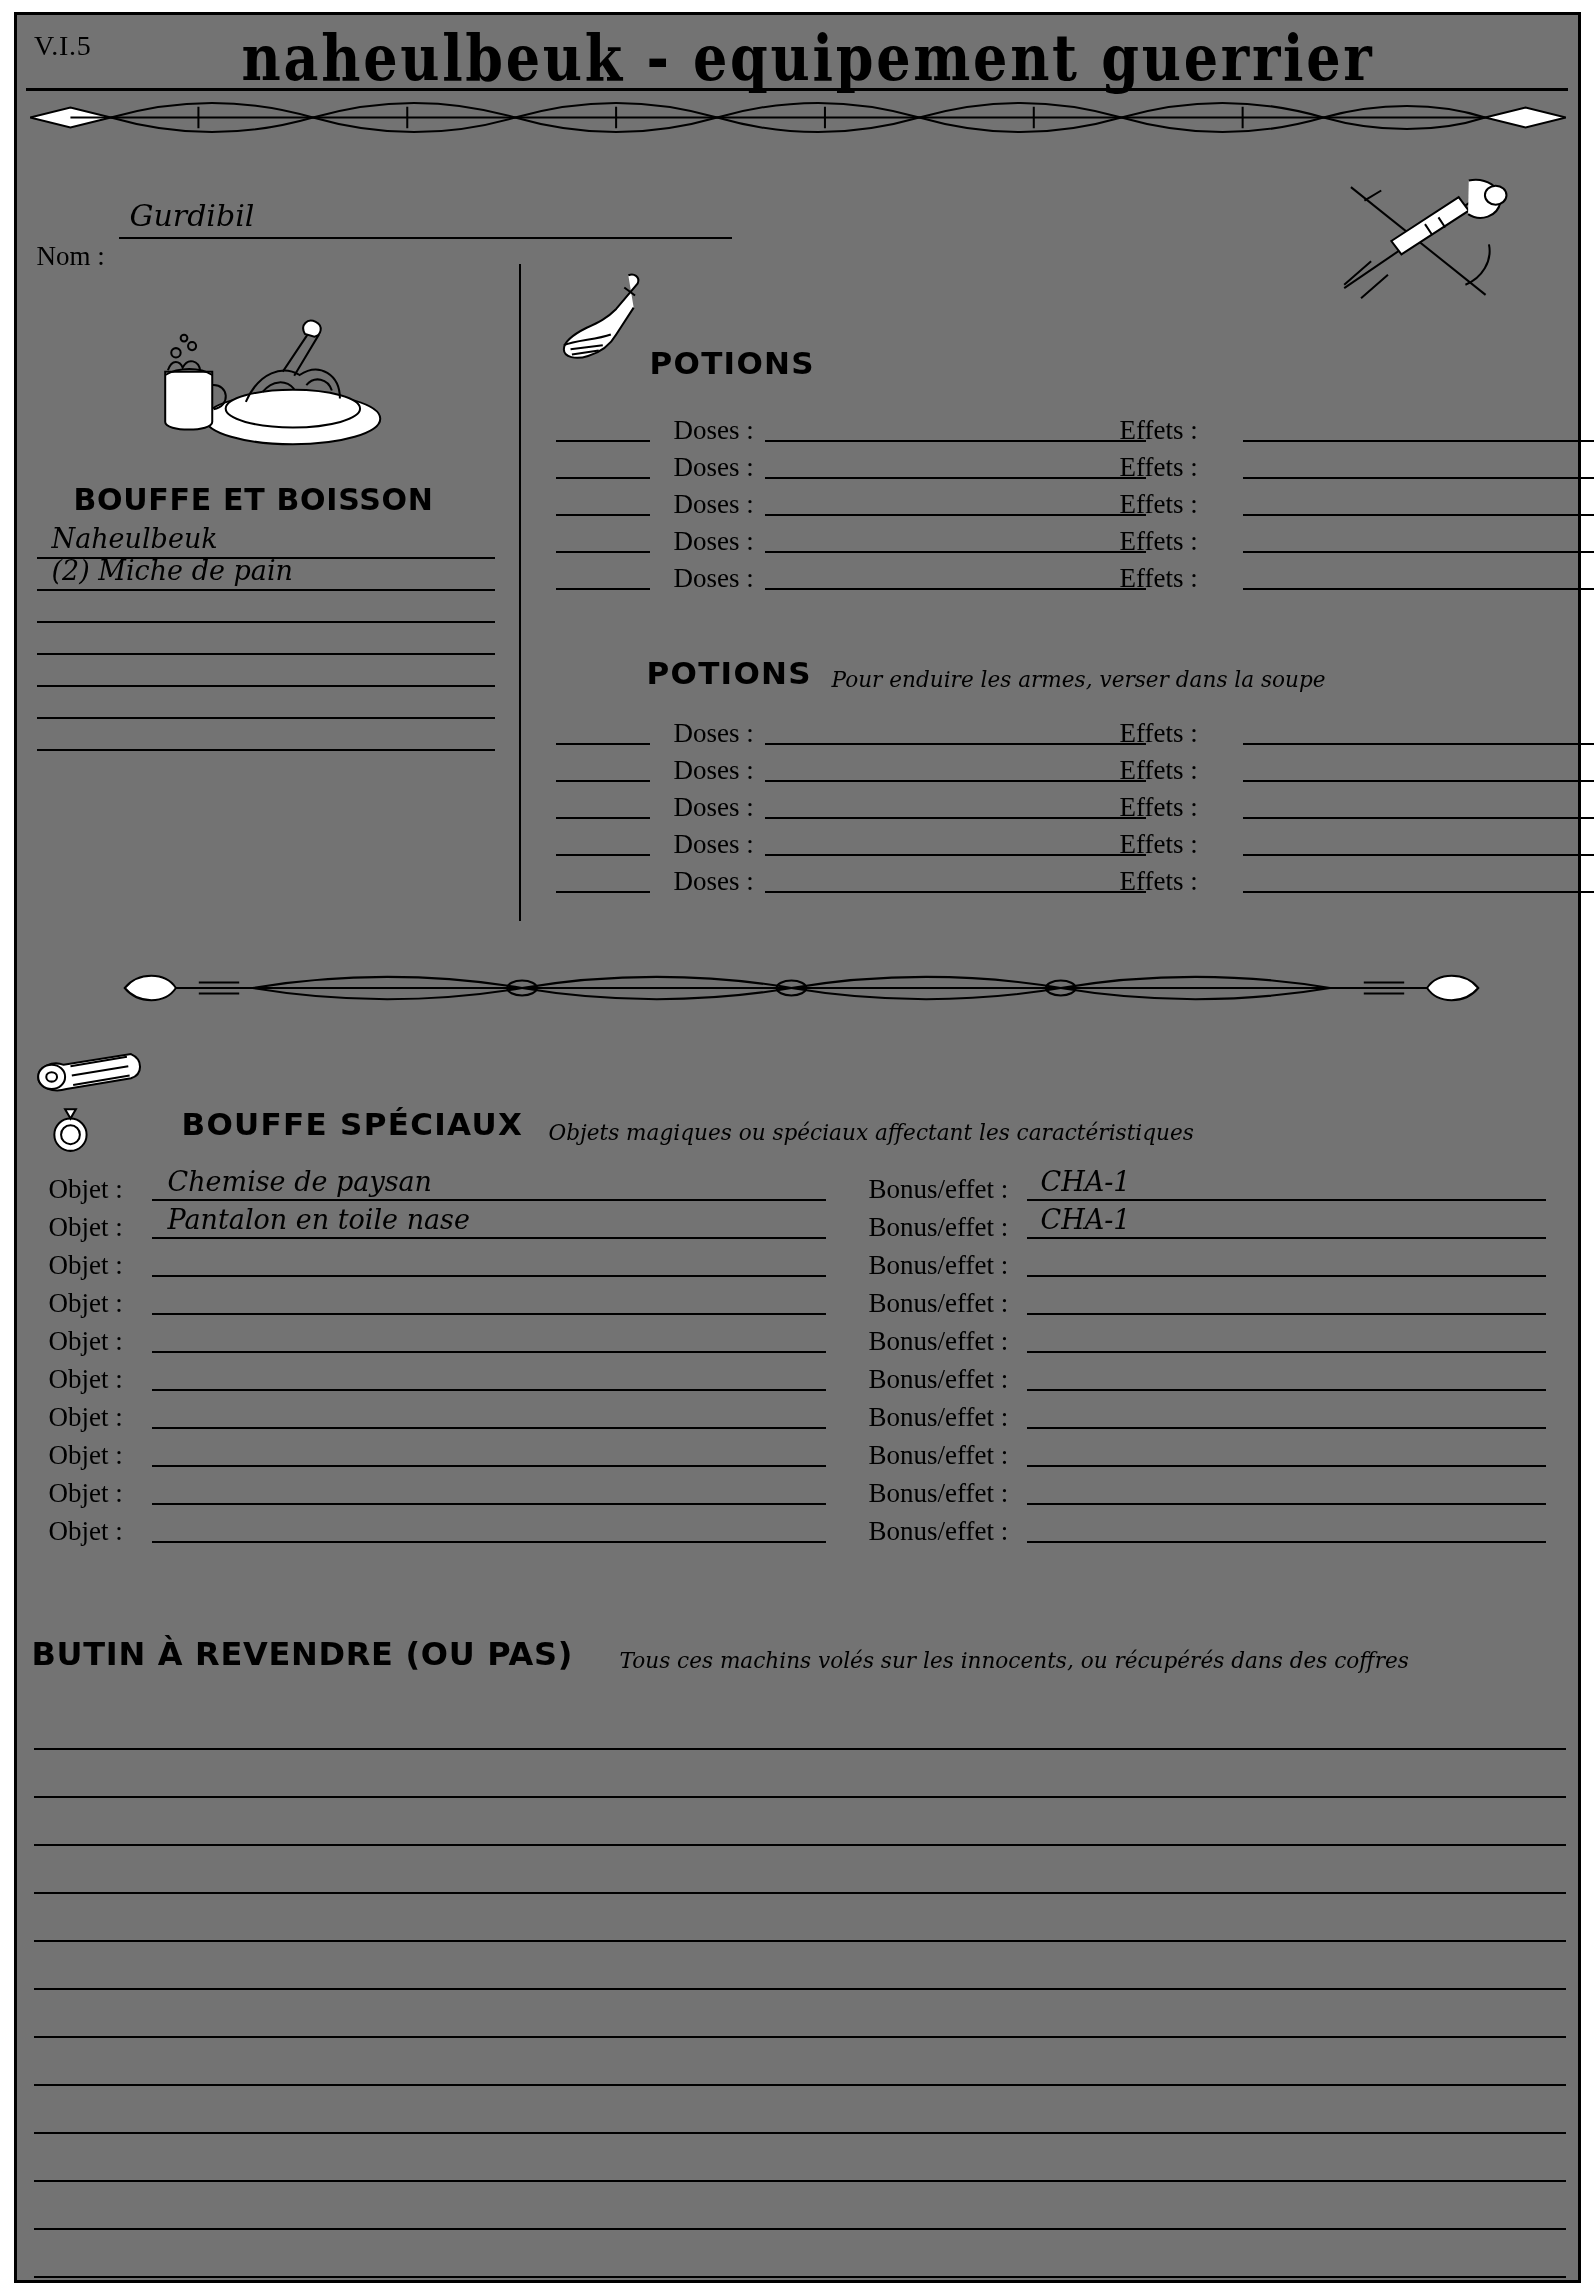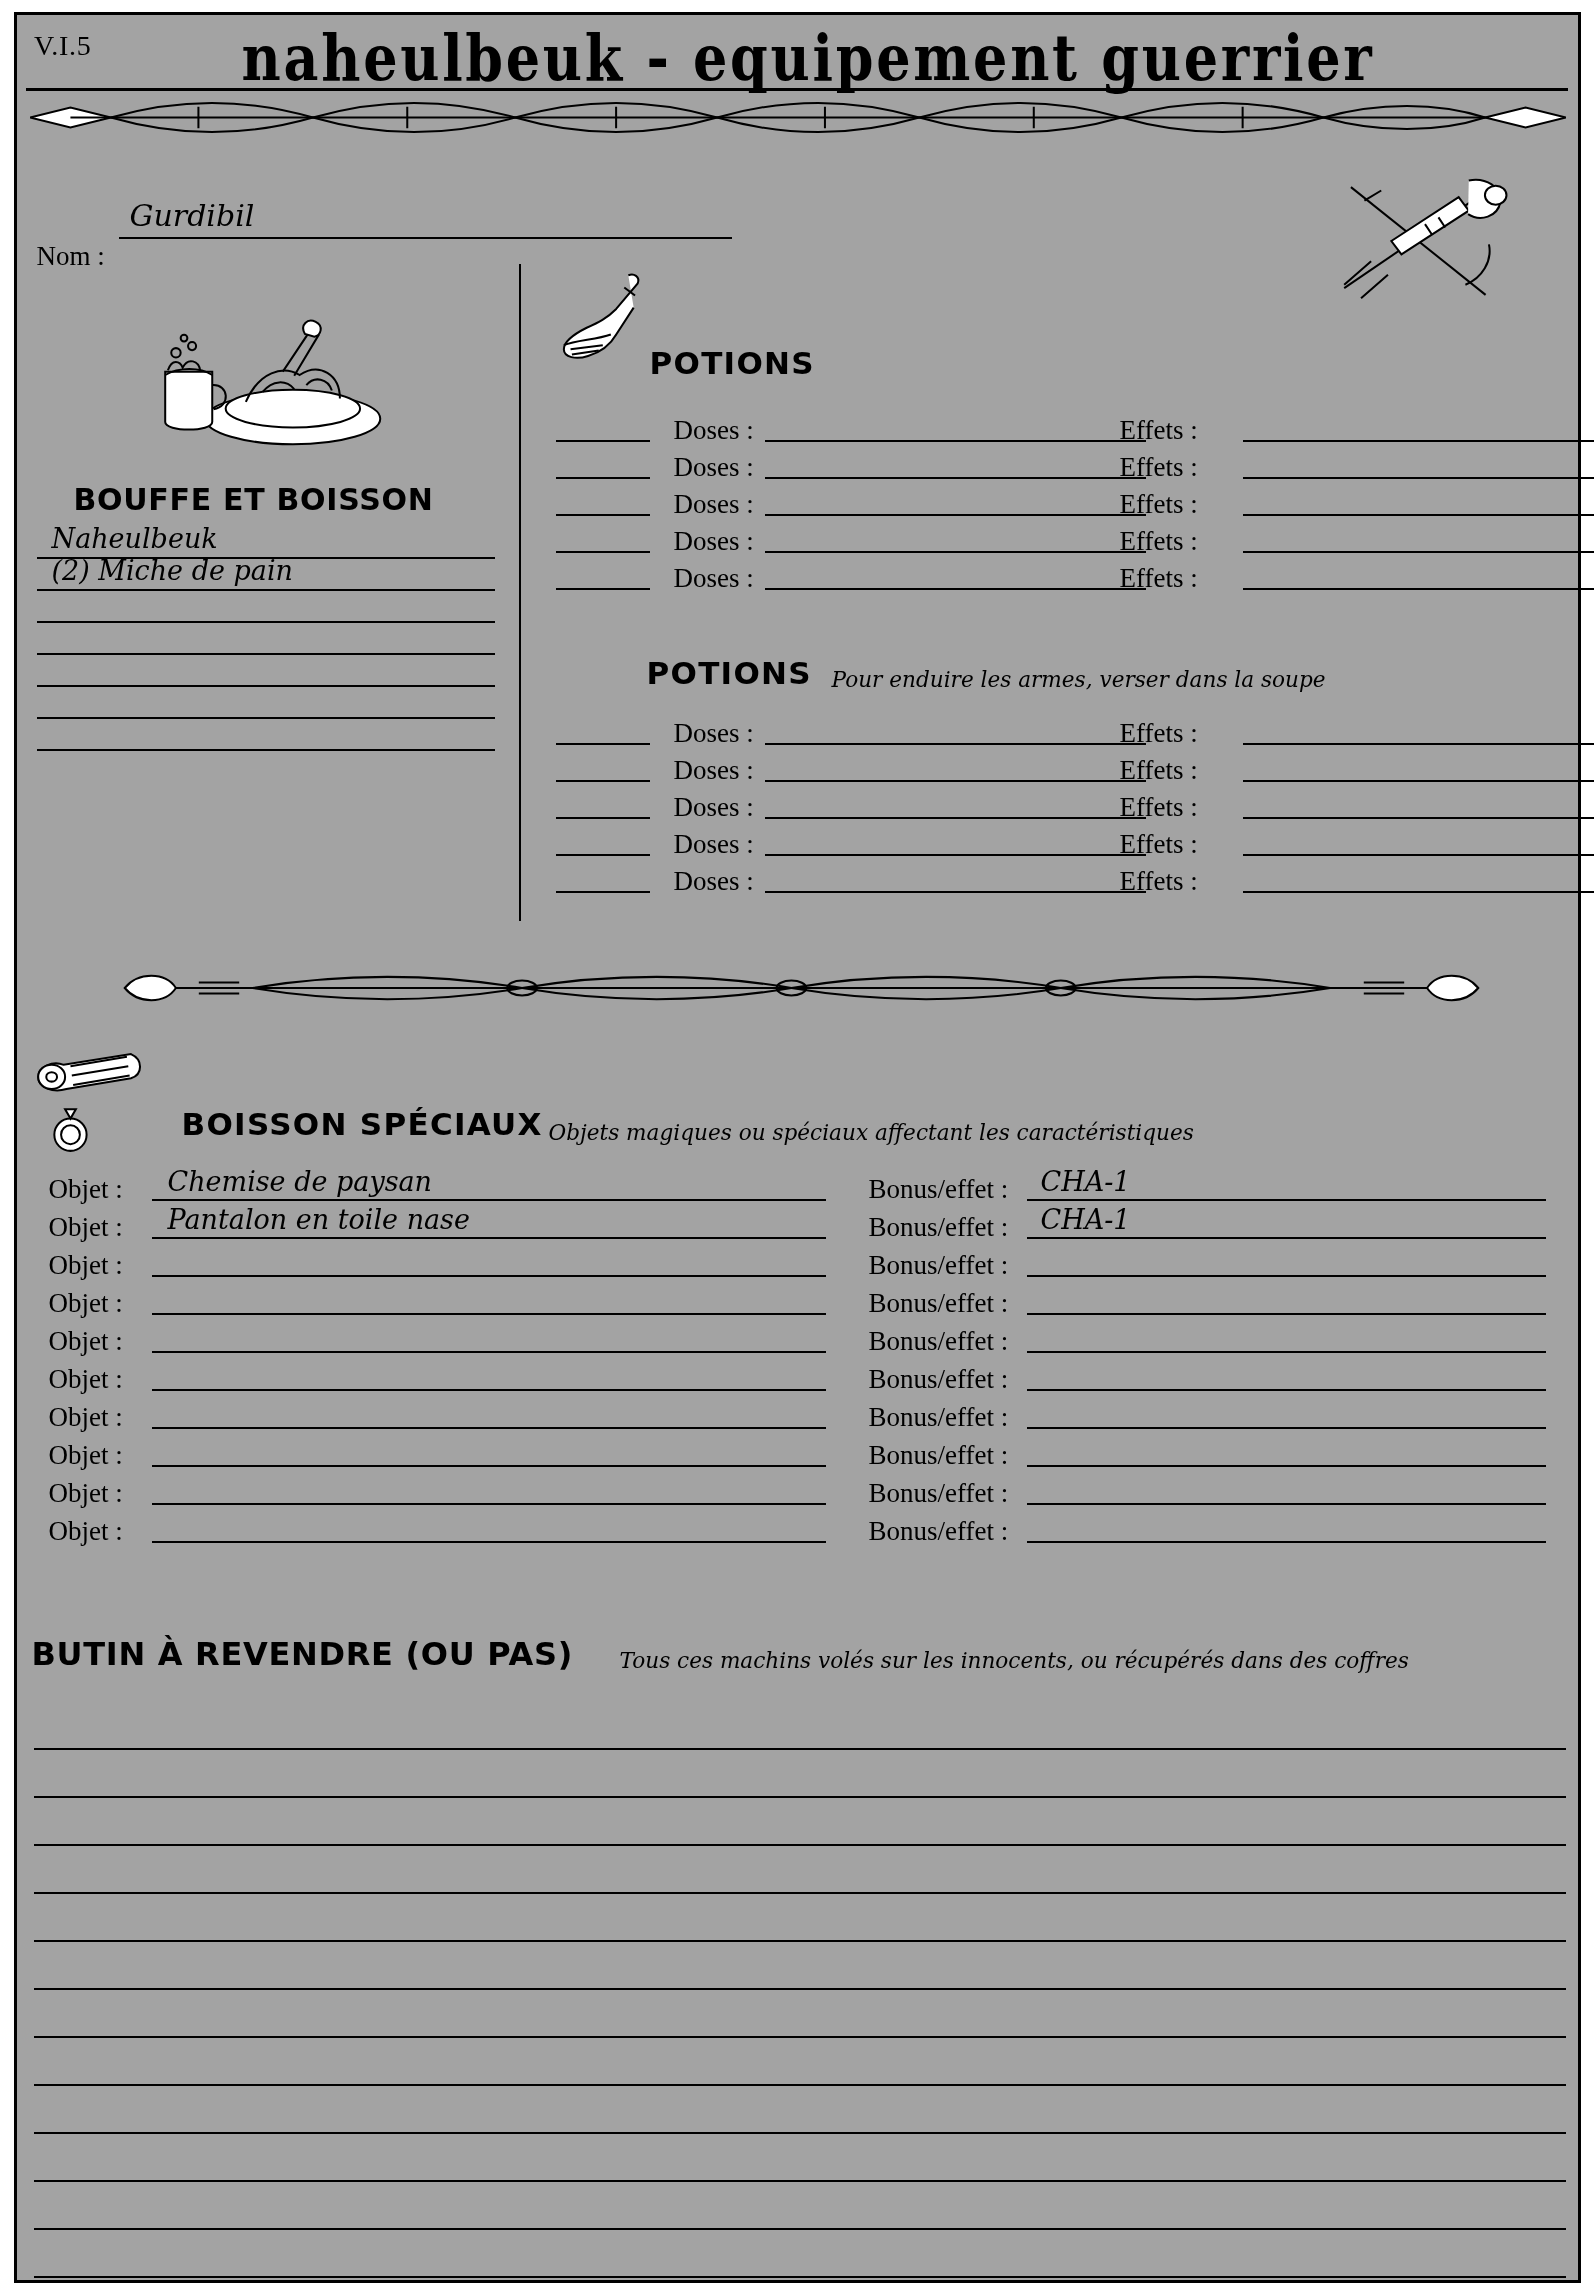--- a/index.html
+++ b/index.html
@@ -10,21 +10,21 @@
     font-family: "Liberation Serif", serif;
     color: #000;
     position: relative;
     overflow: hidden;
   }
   .sheet {
     position: absolute;
     left: 13.5px; top: 12px;
     width: 1567px; height: 2271px;
     border: 3.4px solid #000;
-    background: #a3a3a3;
+    background: #737373;
   }
   
   .version {
     position: absolute;
     left: 17.5px; top: 15px;
     font-family: "Liberation Serif", serif;
     font-size: 28px;
     letter-spacing: 0.7px;
   }
   .title {
@@ -350,21 +350,21 @@
       <path d="M12 46 C 12 30, 34 22, 50 28 L150 12 C 168 20, 168 42, 150 48 L54 64 C 34 70, 12 62, 12 46 Z" fill="#fff"></path>
       <ellipse cx="32" cy="46" rx="20" ry="18" fill="#fff"></ellipse>
       <ellipse cx="32" cy="46" rx="8" ry="7"></ellipse>
       <path d="M60 30 L144 16 M62 44 L146 30 M64 58 L148 44"></path>
       <circle cx="60" cy="132" r="24" fill="#fff"></circle>
       <circle cx="60" cy="132" r="14"></circle>
       <path d="M60 108 L52 94 L68 94 Z" fill="#fff"></path>
     </g>
   </svg>
 
-  <div class="sect-head obj-head">BOISSON SPÉCIAUX</div>
+  <div class="sect-head obj-head">BOUFFE SPÉCIAUX</div>
   <div class="sect-sub obj-sub">Objets magiques ou spéciaux affectant les caractéristiques</div>
 
   <div class="obj-block">
     <div class="obj-row">
       <span class="olab">Objet :</span>
       <span class="oline"></span>
       <span class="oval">Chemise de paysan</span>
       <span class="blab">Bonus/effet :</span>
       <span class="bline"></span>
       <span class="bval">CHA-1</span>

